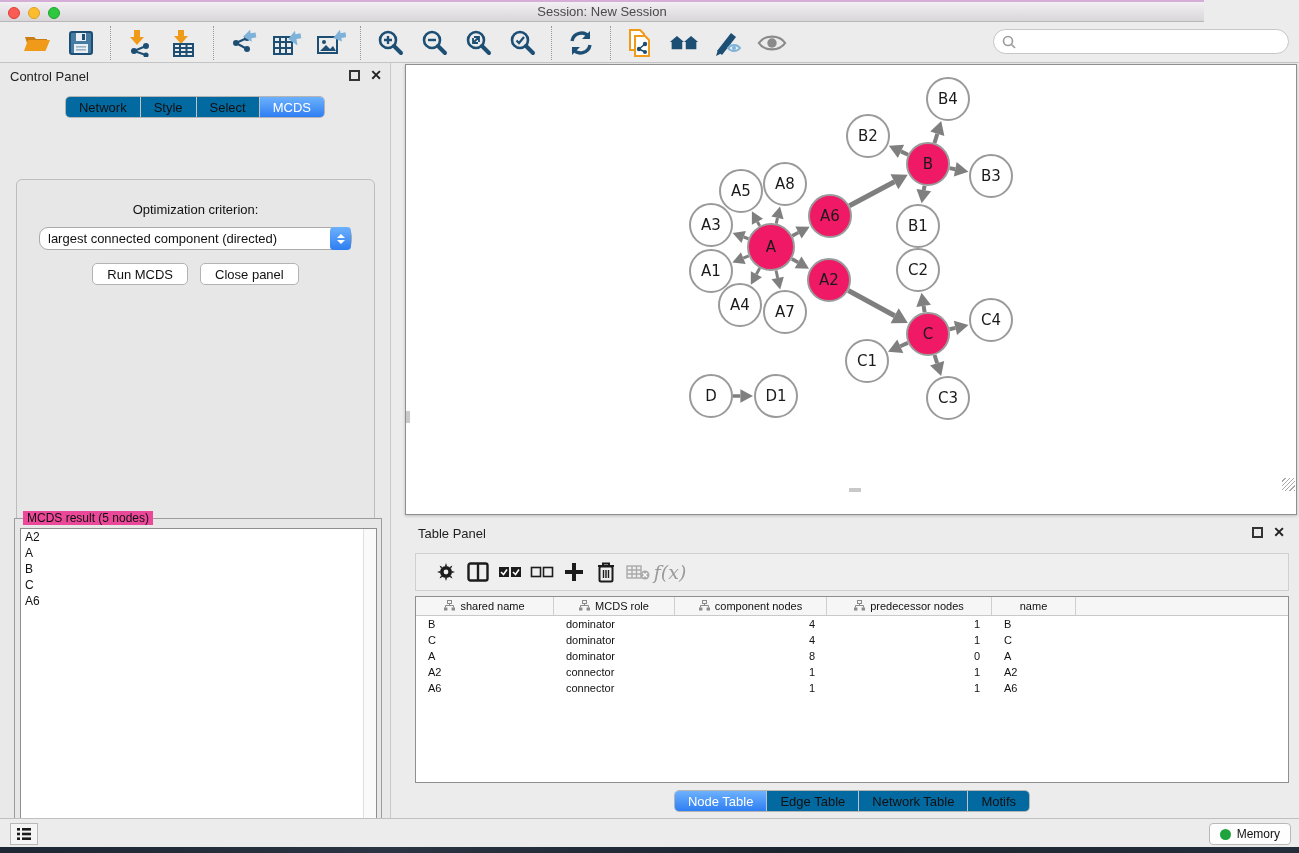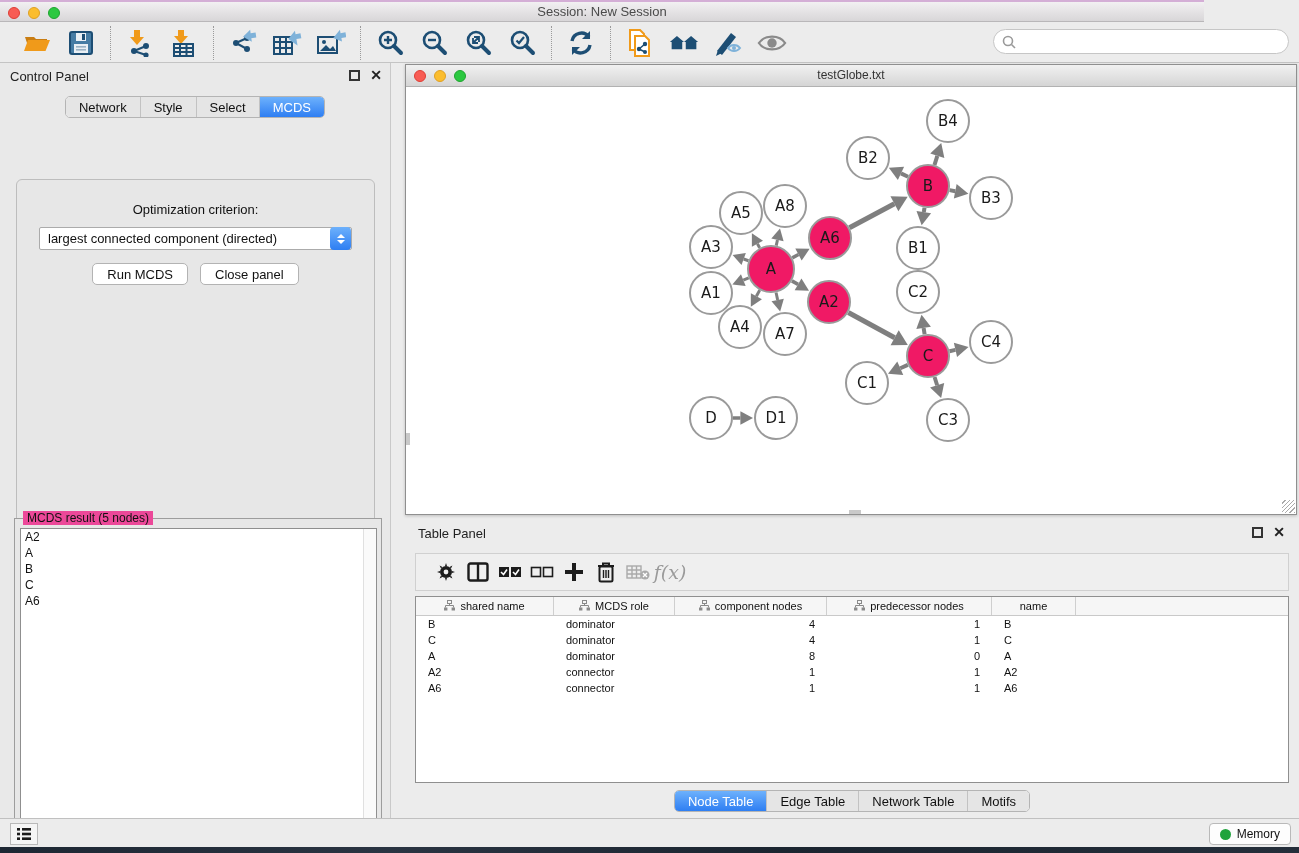--- a/index.html
+++ b/index.html
@@ -28,29 +28,29 @@
 
   
   .cpanel { position:absolute; left:0; top:63px; width:391px; height:755px; background:#e9e9e9; border-right:1px solid #c9c9c9; }
   .panel-head { position:relative; height:26px; padding:6px 10px 0 10px; font-size:13px; color:#222; }
   .panel-head .winbtns { position:absolute; right:8px; top:7px; display:flex; gap:10px; align-items:center; }
   .float-btn { width:11px; height:11px; border:2px solid #333; background:transparent; display:inline-block; }
   .close-btn { font-size:14px; font-weight:bold; color:#222; line-height:11px; cursor:pointer; }
 
   .seg-wrap { display:flex; justify-content:center; margin-top:7px; }
   .seg { display:flex; border:1px solid #b4b4b4; border-radius:5px; overflow:hidden; background:#fff; height:22px; }
-  .seg .segi { padding:2px 13px; font-size:13px; color:#111; border-right:1px solid #c2c2c2; line-height:17px; cursor:pointer; background:#e5e5e5; }
+  .seg .segi { padding:2px 13px; font-size:13px; color:#111; border-right:1px solid #c2c2c2; line-height:17px; cursor:pointer; background:#0369a1; }
   .seg .segi:last-child { border-right:none; }
   .seg .segi.active { background:linear-gradient(#6db1fc,#2e7ef2); color:#fff; }
 
   .cp-inner { position:absolute; left:16px; top:116px; width:359px; height:690px;
     border:1px solid #bdbdbd; border-radius:6px; background:#e7e7e7; }
   .opt-label { text-align:center; font-size:13px; color:#111; margin-top:22px; }
   .dropdown { position:relative; margin:10px auto 0 auto; width:313px; height:23px; background:#fff;
-    border:1px solid #ababab; border-radius:2px; font-size:13px; color:#111; line-height:21px; padding-left:8px; cursor:pointer; }
+    border:1px solid #ababab; border-radius:9px; font-size:13px; color:#111; line-height:21px; padding-left:8px; cursor:pointer; }
   .dropdown .stepper { position:absolute; right:0; top:-1px; width:21px; height:23px; border-radius:4px;
     background:linear-gradient(#6db1fc,#2e7ef2); display:flex; flex-direction:column; align-items:center; justify-content:center; gap:2px; }
   .chev { width:0; height:0; border-left:4px solid transparent; border-right:4px solid transparent; }
   .chev.up { border-bottom:4px solid #fff; }
   .chev.down { border-top:4px solid #fff; }
   .btnrow { display:flex; justify-content:center; gap:12px; margin-top:13px; }
   .pushbtn { background:#fff; border:1px solid #b3b3b3; border-radius:5px; font-size:13px; color:#111;
     padding:2px 14px; height:22px; cursor:pointer; font-family:"Liberation Sans",sans-serif; }
 
   .groupbox { position:absolute; left:14px; top:455px; width:368px; height:345px; border:1px solid #9d9d9d; background:#e7e7e7; }
@@ -301,28 +301,20 @@
     <div class="gb-item">A2</div>
         <div class="gb-item">A</div>
         <div class="gb-item">B</div>
         <div class="gb-item">C</div>
         <div class="gb-item">A6</div>
       </div>
   </div>
 </div>
 
 <div class="netwin">
-  <div class="nw-title">
-    <div class="lights" style="top:5px;">
-      <span class="light red"></span>
-      <span class="light yellow"></span>
-      <span class="light green"></span>
-    </div>
-    <div class="title">testGlobe.txt</div>
-  </div>
   <div class="net-canvas">
     <svg id="net-svg" width="890" height="427" viewBox="0 0 890 427">
         <g>
           <line x1="353.66668609962994" y1="160.84448071930922" x2="351.4333051555366" y2="156.6755029570016" stroke="#7f7f7f" stroke-width="3"></line>
           <polygon points="345.86109248785465,146.27403931066198 356.9866289667179,153.70050805815447 345.87998134435526,159.65049785584876" fill="#7f7f7f"></polygon>
         </g>
         <g>
           <line x1="370.20633098764773" y1="158.57151055558512" x2="371.4508200679108" y2="152.97130969440155" stroke="#7f7f7f" stroke-width="3"></line>
           <polygon points="374.0105994701709,141.4523023842309 377.6007985470697,154.33797157865908 365.3008415887519,151.60464781014403" fill="#7f7f7f"></polygon>
         </g>

